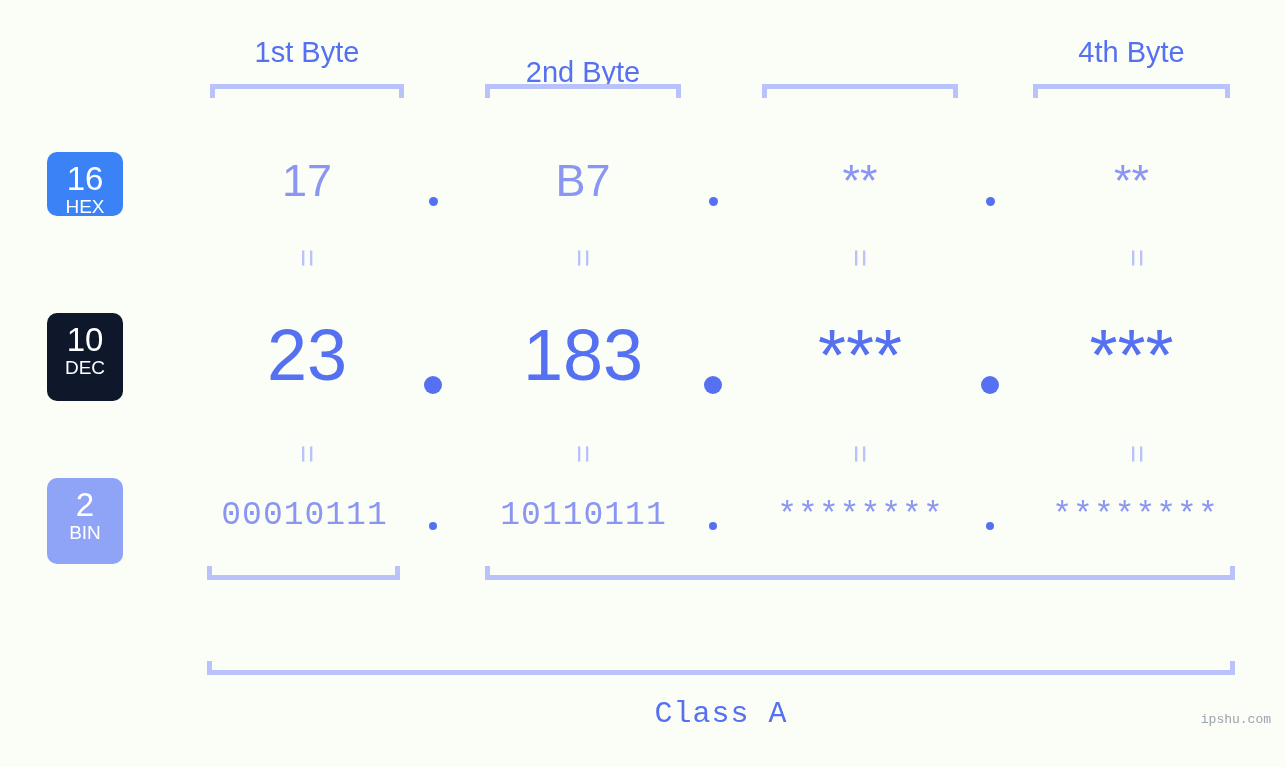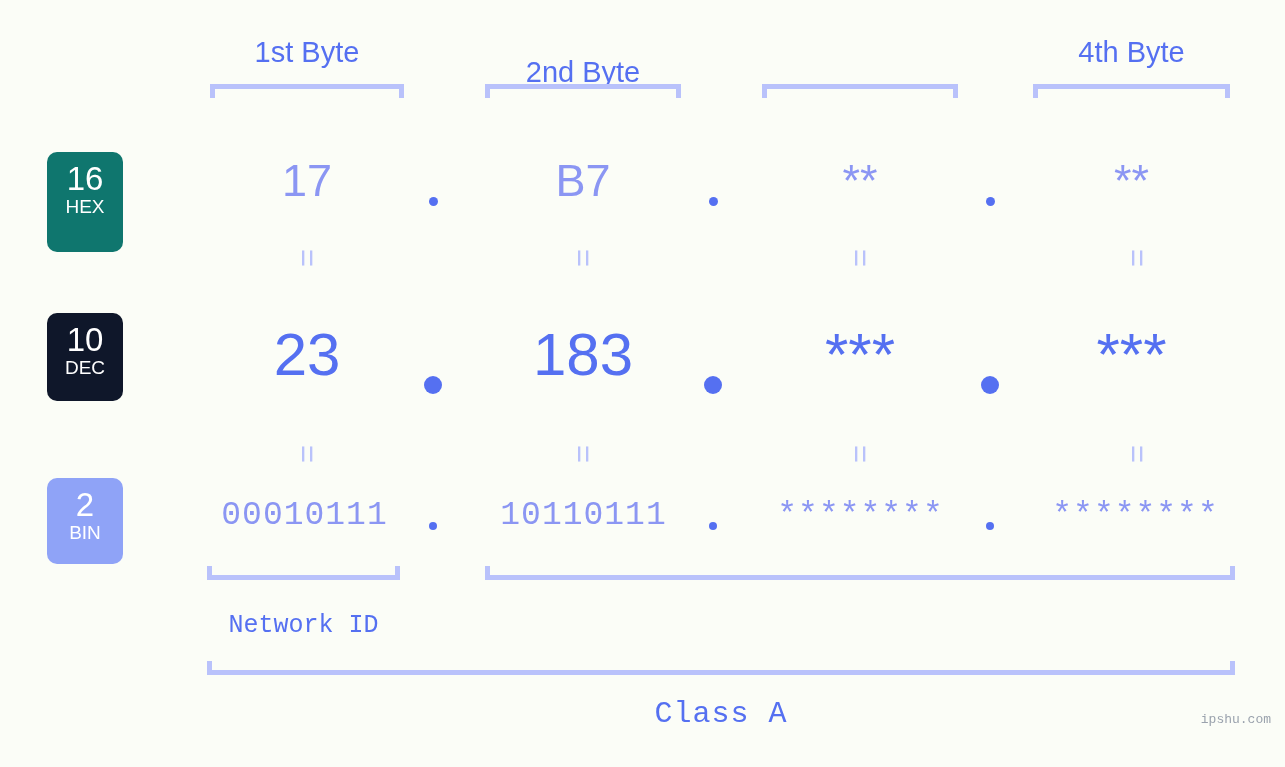--- a/index.html
+++ b/index.html
@@ -79,21 +79,21 @@
     font-size: 33px;
     line-height: 35px;
     font-weight: 400;
   }
   .badge .name {
     display: block;
     font-size: 19px;
     line-height: 22px;
     font-weight: 400;
   }
-  #badge-hex { top: 152px; height: 100px; background: #0f766e; }
+  #badge-hex { top: 152px; height: 64px; background: #3b82f6; }
   #badge-dec { top: 313px; height: 88px; background: #0f172a; }
   #badge-bin { top: 478px; height: 86px; background: #8fa3f7; }
 
   
   .cell {
     position: absolute;
     text-align: center;
     white-space: nowrap;
   }
 
@@ -102,21 +102,21 @@
     height: 62px;
     line-height: 62px;
     font-size: 45px;
     color: #8b96f3;
     font-family: "Liberation Sans", sans-serif;
   }
   .row-dec .cell {
     top: 300px;
     height: 110px;
     line-height: 110px;
-    font-size: 60px;
+    font-size: 72px;
     color: #5570f1;
     font-family: "Liberation Sans", sans-serif;
   }
   .row-bin .cell {
     top: 488px;
     height: 56px;
     line-height: 56px;
     font-size: 33px;
     letter-spacing: 1px;
     color: #8b96f3;
@@ -244,20 +244,19 @@
     <div class="cell" style="left:1033px; width:205px;">********</div>
 
     <div class="dot bin" style="left:429px;"></div>
     <div class="dot bin" style="left:709px;"></div>
     <div class="dot bin" style="left:986px;"></div>
   </div>
 
   <div class="bracket up" style="left:207px; top:566px; width:193px;"></div>
   <div class="bracket up" style="left:485px; top:566px; width:750px;"></div>
 
-  <div class="idlabel" id="label-network" style="left:207px; width:193px;">Network ID</div>
 
   <div class="bracket up" style="left:207px; top:661px; width:1028px;"></div>
   <div class="idlabel" id="label-class" style="left:207px; width:1028px;">Class A</div>
 
   <div id="watermark">ipshu.com</div>
 
 </div>
 
 </body></html>

